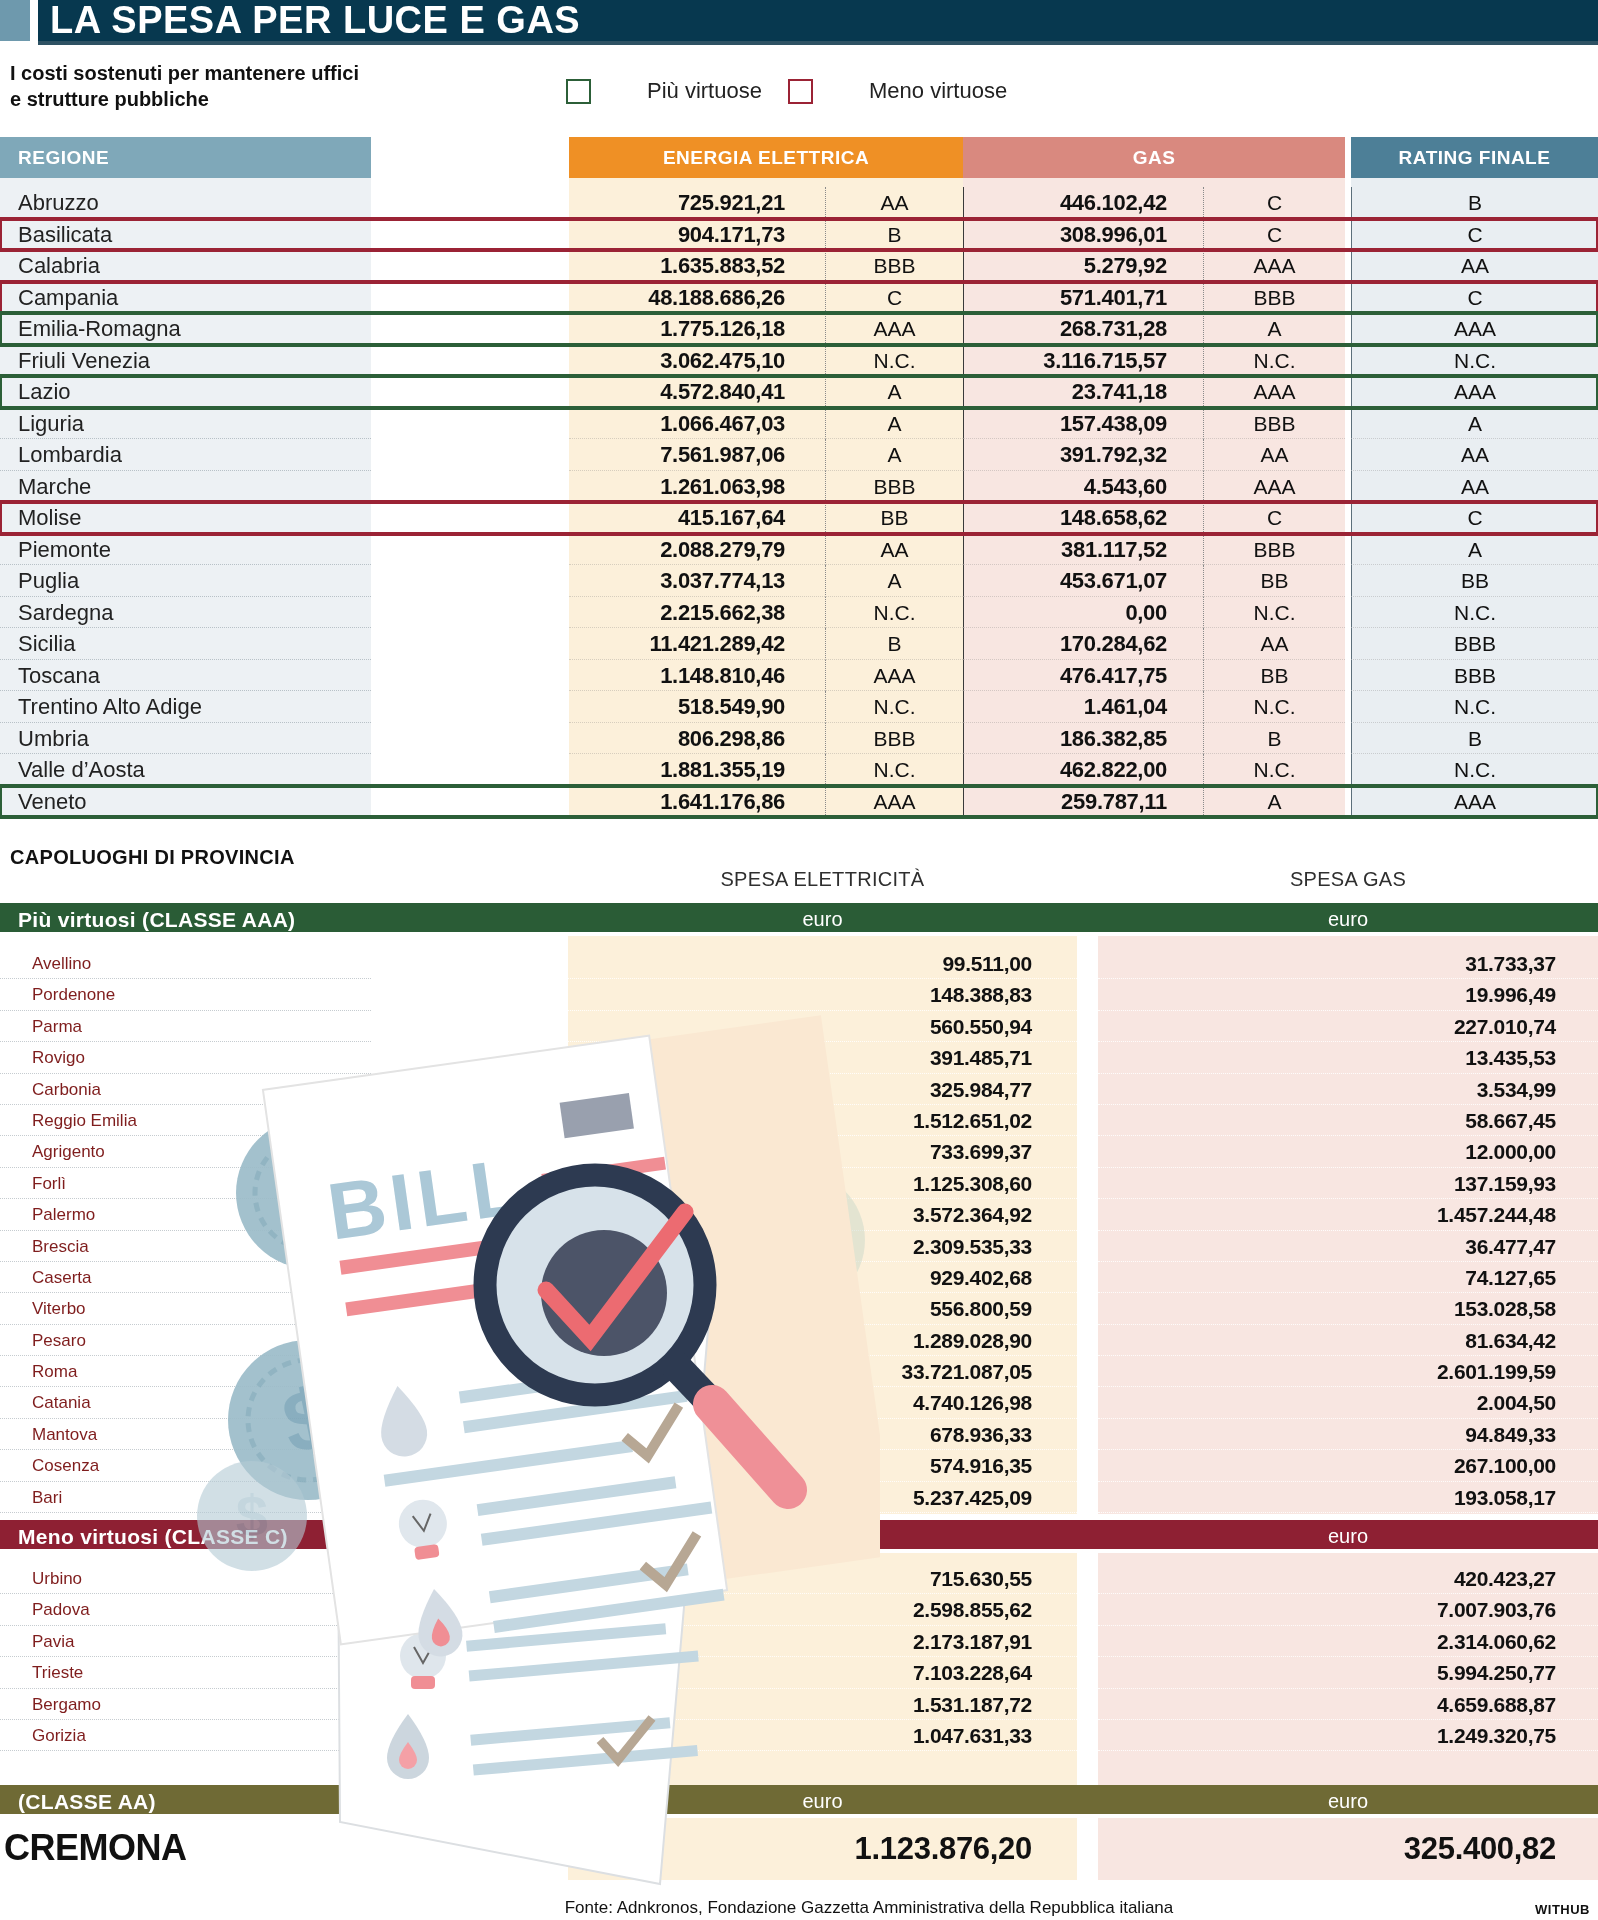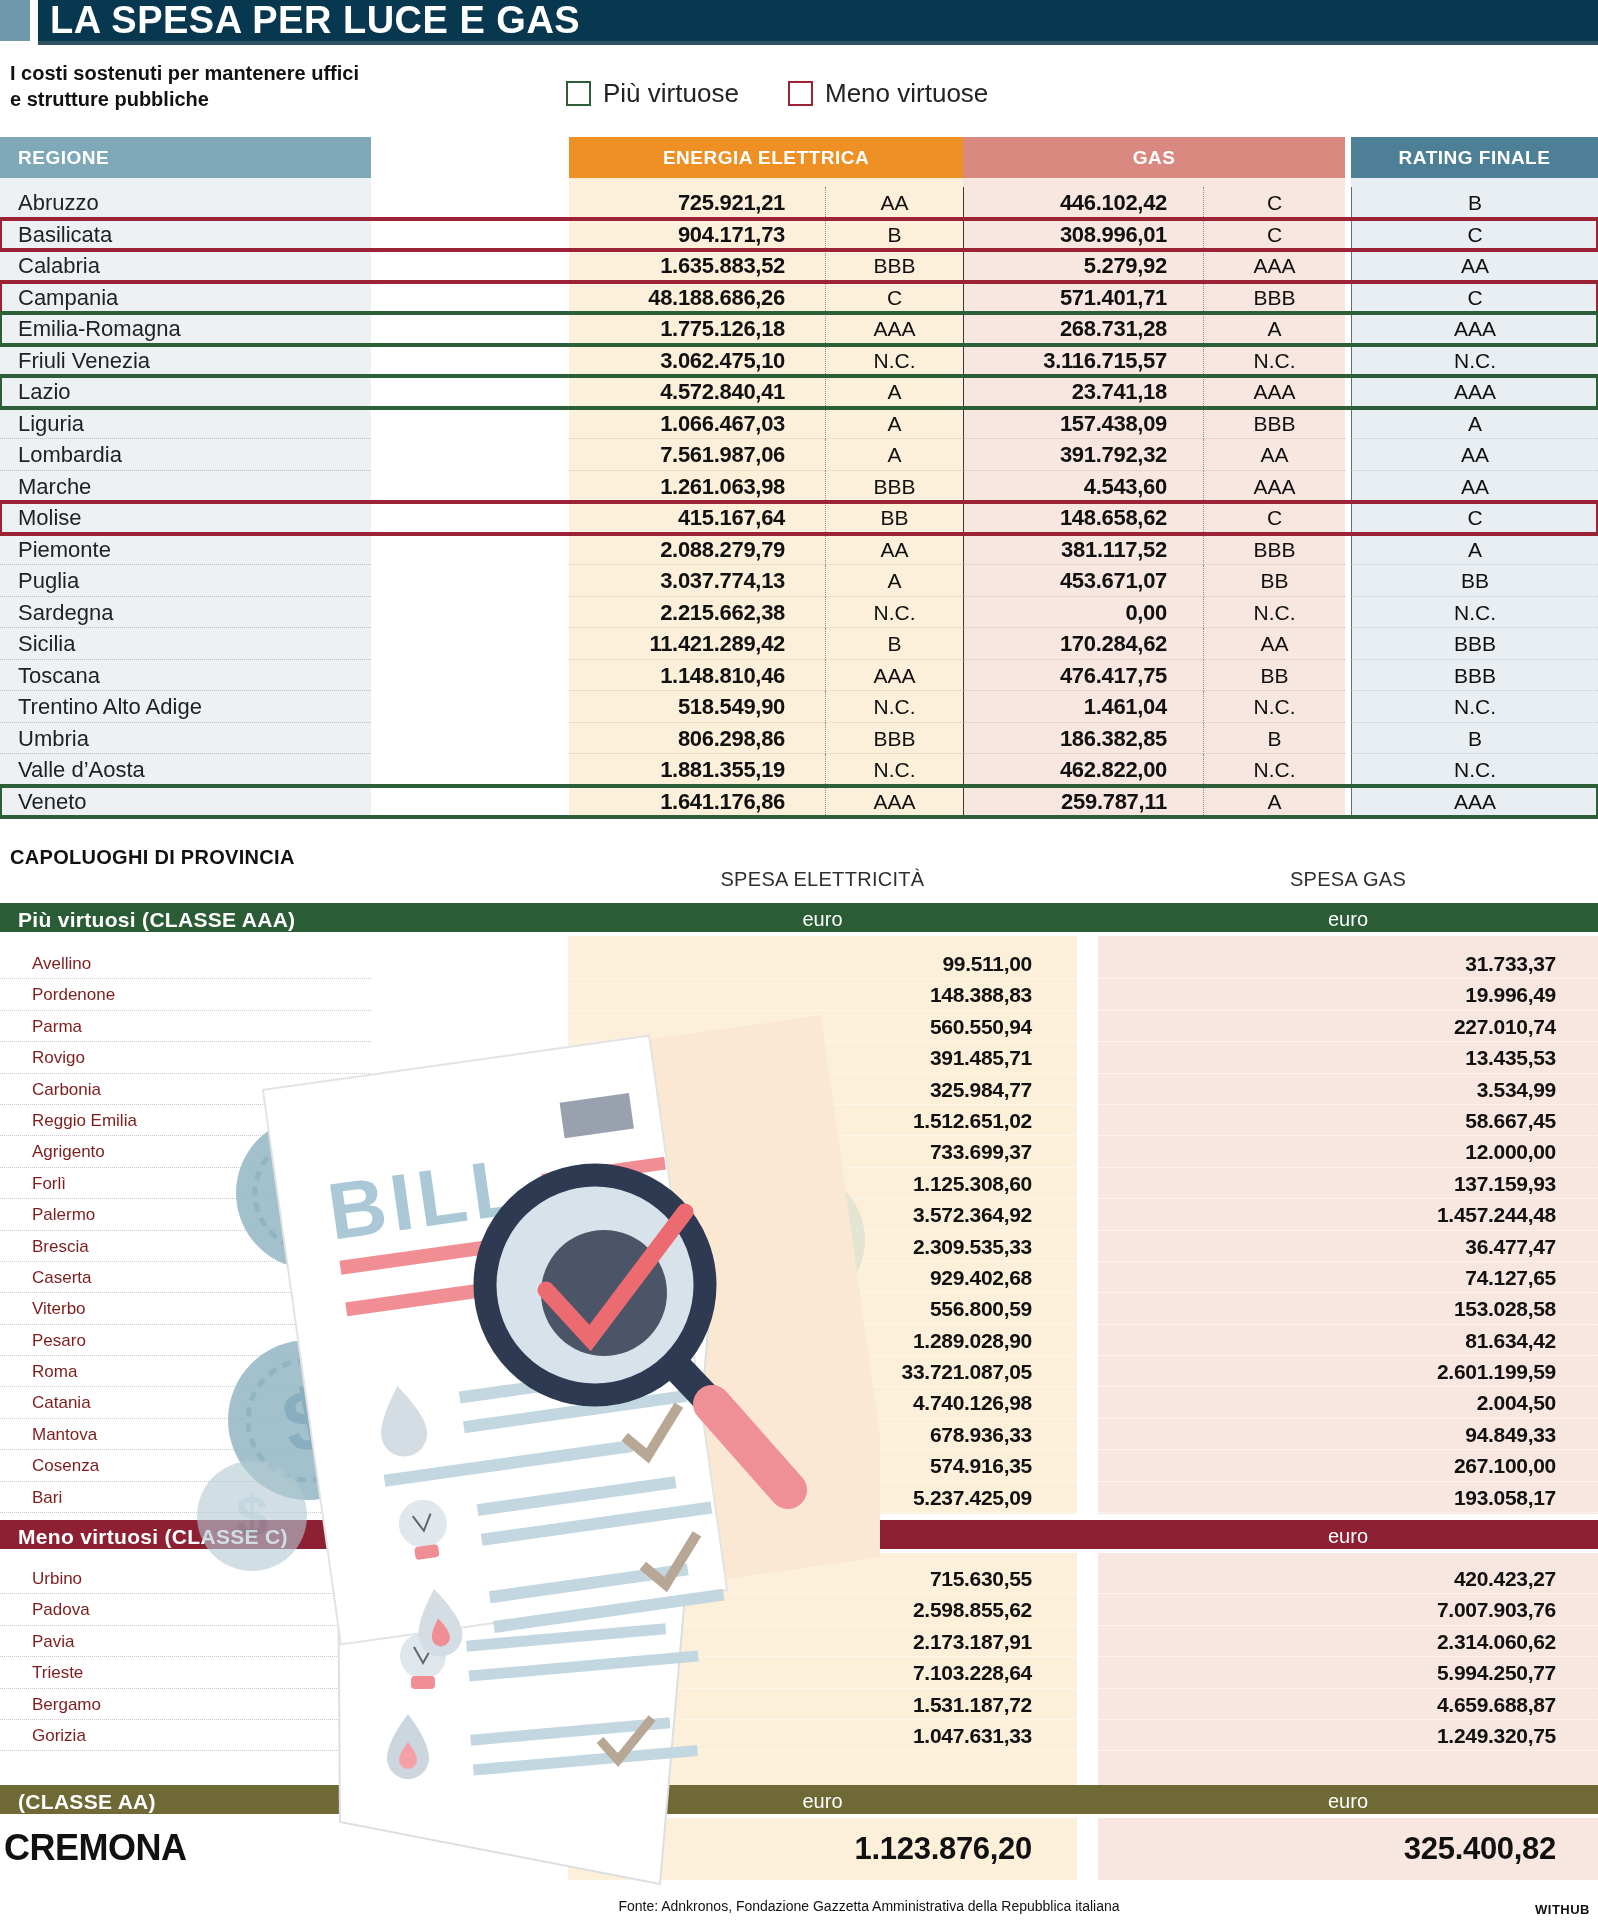--- a/index.html
+++ b/index.html
@@ -13,21 +13,21 @@
   .title-bar h1 { color:#fff; font-size:38px; font-weight:700; letter-spacing:0.5px; line-height:41px; padding-left:12px; }
 
   
   .subtitle { position:absolute; left:10px; top:60px; font-size:20px; font-weight:700; color:#111; line-height:26px; }
   .legend-item { position:absolute; top:78px; display:flex; align-items:center; gap:12px; }
   .legend-good { left:566px; }
   .legend-bad { left:788px; }
   .legend-sq { width:25px; height:25px; background:#fff; border:2px solid #000; display:inline-block; }
   .legend-good .legend-sq { border-color:#2c5f38; }
   .legend-bad .legend-sq { border-color:#9b2335; }
-  .legend-label { font-size:26px; color:#222; }
+  .legend-label { font-size:22px; color:#222;margin-left:44px; }
 
   
   .rgrid { display:grid; grid-template-columns:371px 198px 256px 138px 240px 142px 6px 247px; }
   .r-header { position:absolute; left:0; top:137px; width:1470px; height:41px; }
   .r-header .hc { color:#fff; font-weight:700; font-size:19px; line-height:41px; text-align:center; letter-spacing:0.5px; }
   .hc-regione { background:#7fa8b9; text-align:left !important; padding-left:18px; }
   .hc-ee { background:#ef9025; grid-column:3 / span 2; }
   .hc-gas { background:#d9897f; grid-column:5 / span 2; }
   .hc-fin { background:#4d7f97; grid-column:8; }
 
@@ -78,21 +78,21 @@
   .cc-v1 { padding-right:45px; border-bottom:1px dotted rgba(255,255,255,.85); }
   .cc-v2 { padding-right:42px; border-bottom:1px dotted rgba(255,255,255,.85); }
   .cnum { font-weight:700; text-align:right; font-size:21px; letter-spacing:-0.3px; color:#111; }
   .pad12 { height:12px; } .pad10 { height:10px; }
 
   .cremona-row { height:62px; }
   .cremona-row .cc-name { font-size:36px; font-weight:800; letter-spacing:-0.5px; line-height:60px; border-bottom:none; padding-left:4px; color:#111; }
   .cremona-row .cnum { font-size:31px; line-height:62px; border-bottom:none; }
 
   
-  .footer-src { position:absolute; left:0; right:0; top:1898px; text-align:center; padding-left:140px; font-size:14px; color:#111; }
+  .footer-src { position:absolute; left:0; right:0; top:1898px; text-align:center; padding-left:140px; font-size:17px; color:#111; }
   .footer-credit { position:absolute; right:8px; top:1902px; font-size:13px; font-weight:700; color:#111; letter-spacing:0.5px; }
 
   .illu { position:absolute; left:140px; top:988px; z-index:4; pointer-events:none; }
 </style>
 </head>
 <body>
 
 <div id="page">
 
   <div class="title-square"></div>

